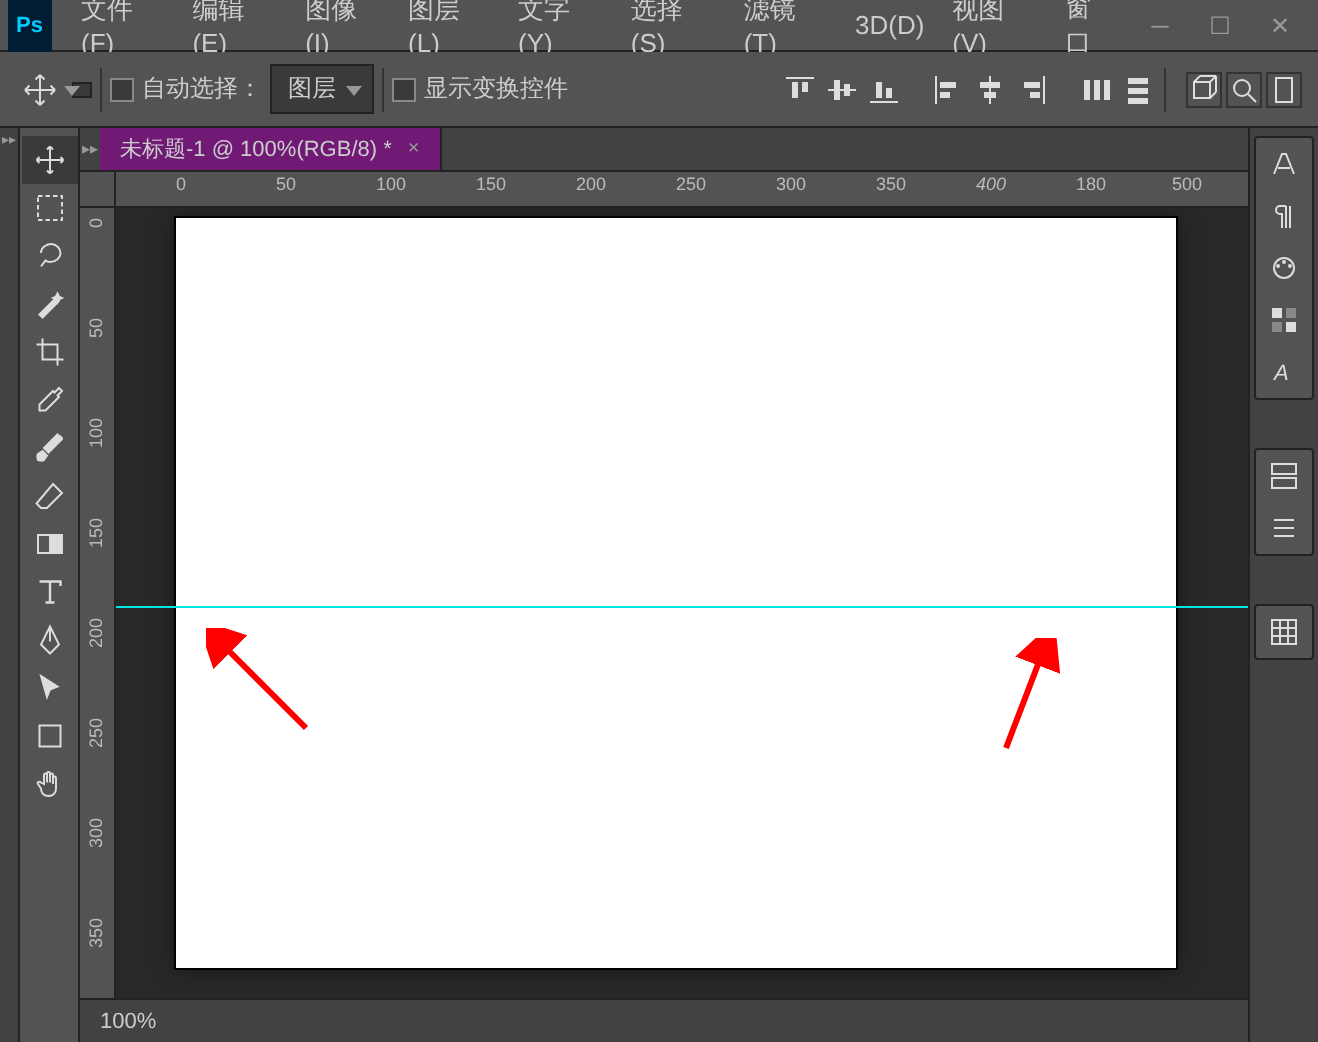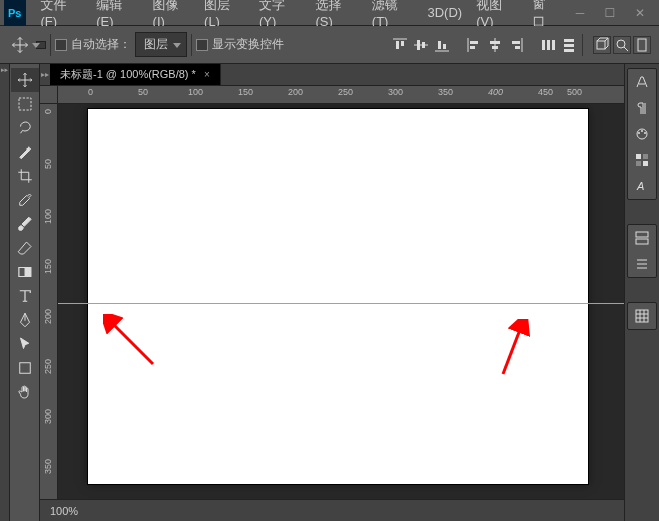--- a/index.html
+++ b/index.html
@@ -38,21 +38,21 @@
 
 .toolbox{width:30px;background:#535353;border-right:1px solid #222;display:flex;flex-direction:column;padding-top:4px;}
 .tool{width:28px;height:24px;display:flex;align-items:center;justify-content:center;margin:0 auto;}
 .tool.active{background:#3a3a3a;}
 .tool svg{width:18px;height:18px;stroke:#ddd;fill:none;stroke-width:1.3;}
 
 
 .doc-area{flex:1;display:flex;flex-direction:column;background:#282828;min-width:0;}
 .tabs{height:22px;background:#424242;display:flex;border-bottom:1px solid #222;}
 .tabs .expand{width:10px;display:flex;align-items:center;justify-content:center;color:#999;font-size:8px;}
-.tab{background:#000000;padding:0 10px;display:flex;align-items:center;font-size:11px;border-right:1px solid #222;}
+.tab{background:#701a75;padding:0 10px;display:flex;align-items:center;font-size:11px;border-right:1px solid #222;}
 .tab .x{margin-left:8px;color:#999;font-size:10px;}
 .rulers-wrap{flex:1;display:flex;flex-direction:column;min-height:0;}
 .h-ruler{height:18px;background:#535353;display:flex;border-bottom:1px solid #222;}
 .h-ruler .corner{width:18px;border-right:1px solid #222;}
 .h-ruler .ticks{flex:1;position:relative;overflow:hidden;}
 .h-ruler .ticks span{position:absolute;top:1px;font-size:9px;color:#bbb;}
 .body-row{flex:1;display:flex;min-height:0;}
 .v-ruler{width:18px;background:#535353;border-right:1px solid #222;position:relative;overflow:hidden;}
 .v-ruler span{position:absolute;left:3px;font-size:9px;color:#bbb;writing-mode:vertical-rl;transform:rotate(180deg);}
 .canvas-wrap{flex:1;background:#282828;position:relative;overflow:hidden;}
@@ -290,22 +290,22 @@
           <div class="ticks" id="h-ticks">
               <span style="left: 30px;">0</span>
               <span style="left: 80px;">50</span>
               <span style="left: 130px;">100</span>
               <span style="left: 180px;">150</span>
               <span style="left: 230px;">200</span>
               <span style="left: 280px;">250</span>
               <span style="left: 330px;">300</span>
               <span style="left: 380px;">350</span>
               <span style="left: 430px; font-style: italic;">400</span>
-              <span style="left: 480px;">450</span>
-              <span style="left: 509px;">500</span>
+              <span style="left: 480px;">180</span>
+              <span style="left: 528px;">500</span>
             </div>
         </div>
         <div class="body-row">
           <div class="v-ruler" id="v-ticks">
               <span style="top: 5px;">0</span>
               <span style="top: 55px;">50</span>
               <span style="top: 105px;">100</span>
               <span style="top: 155px;">150</span>
               <span style="top: 205px;">200</span>
               <span style="top: 255px;">250</span>

